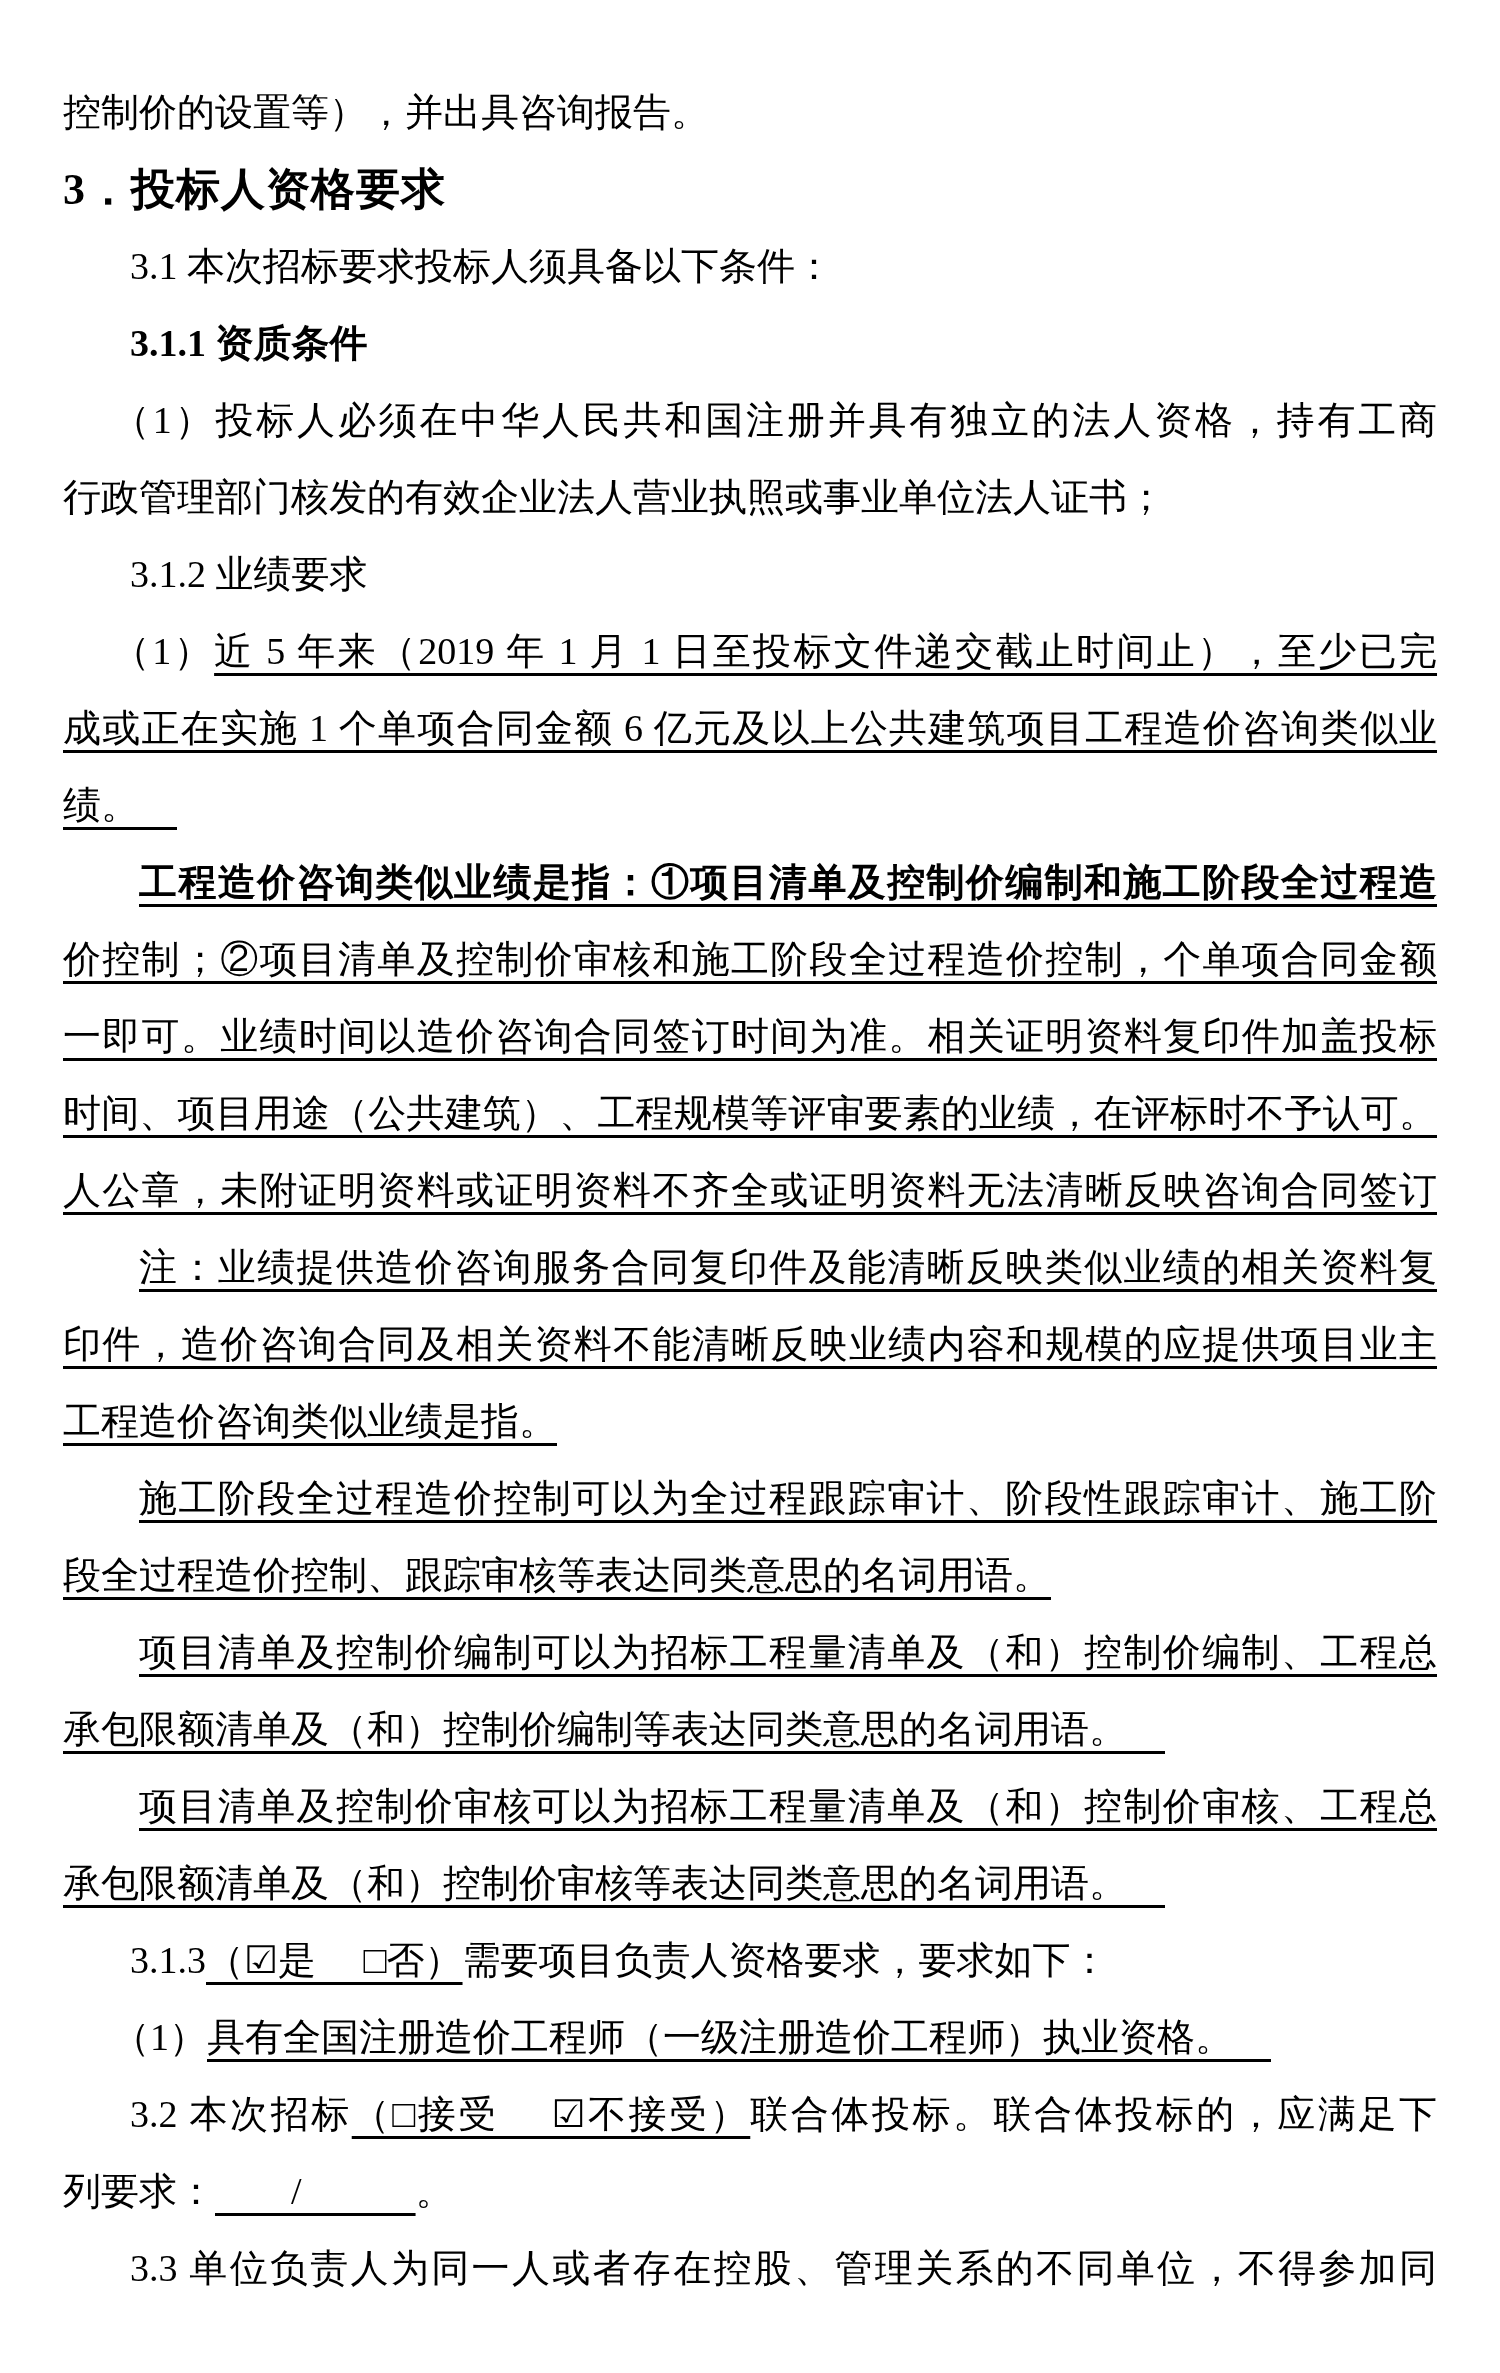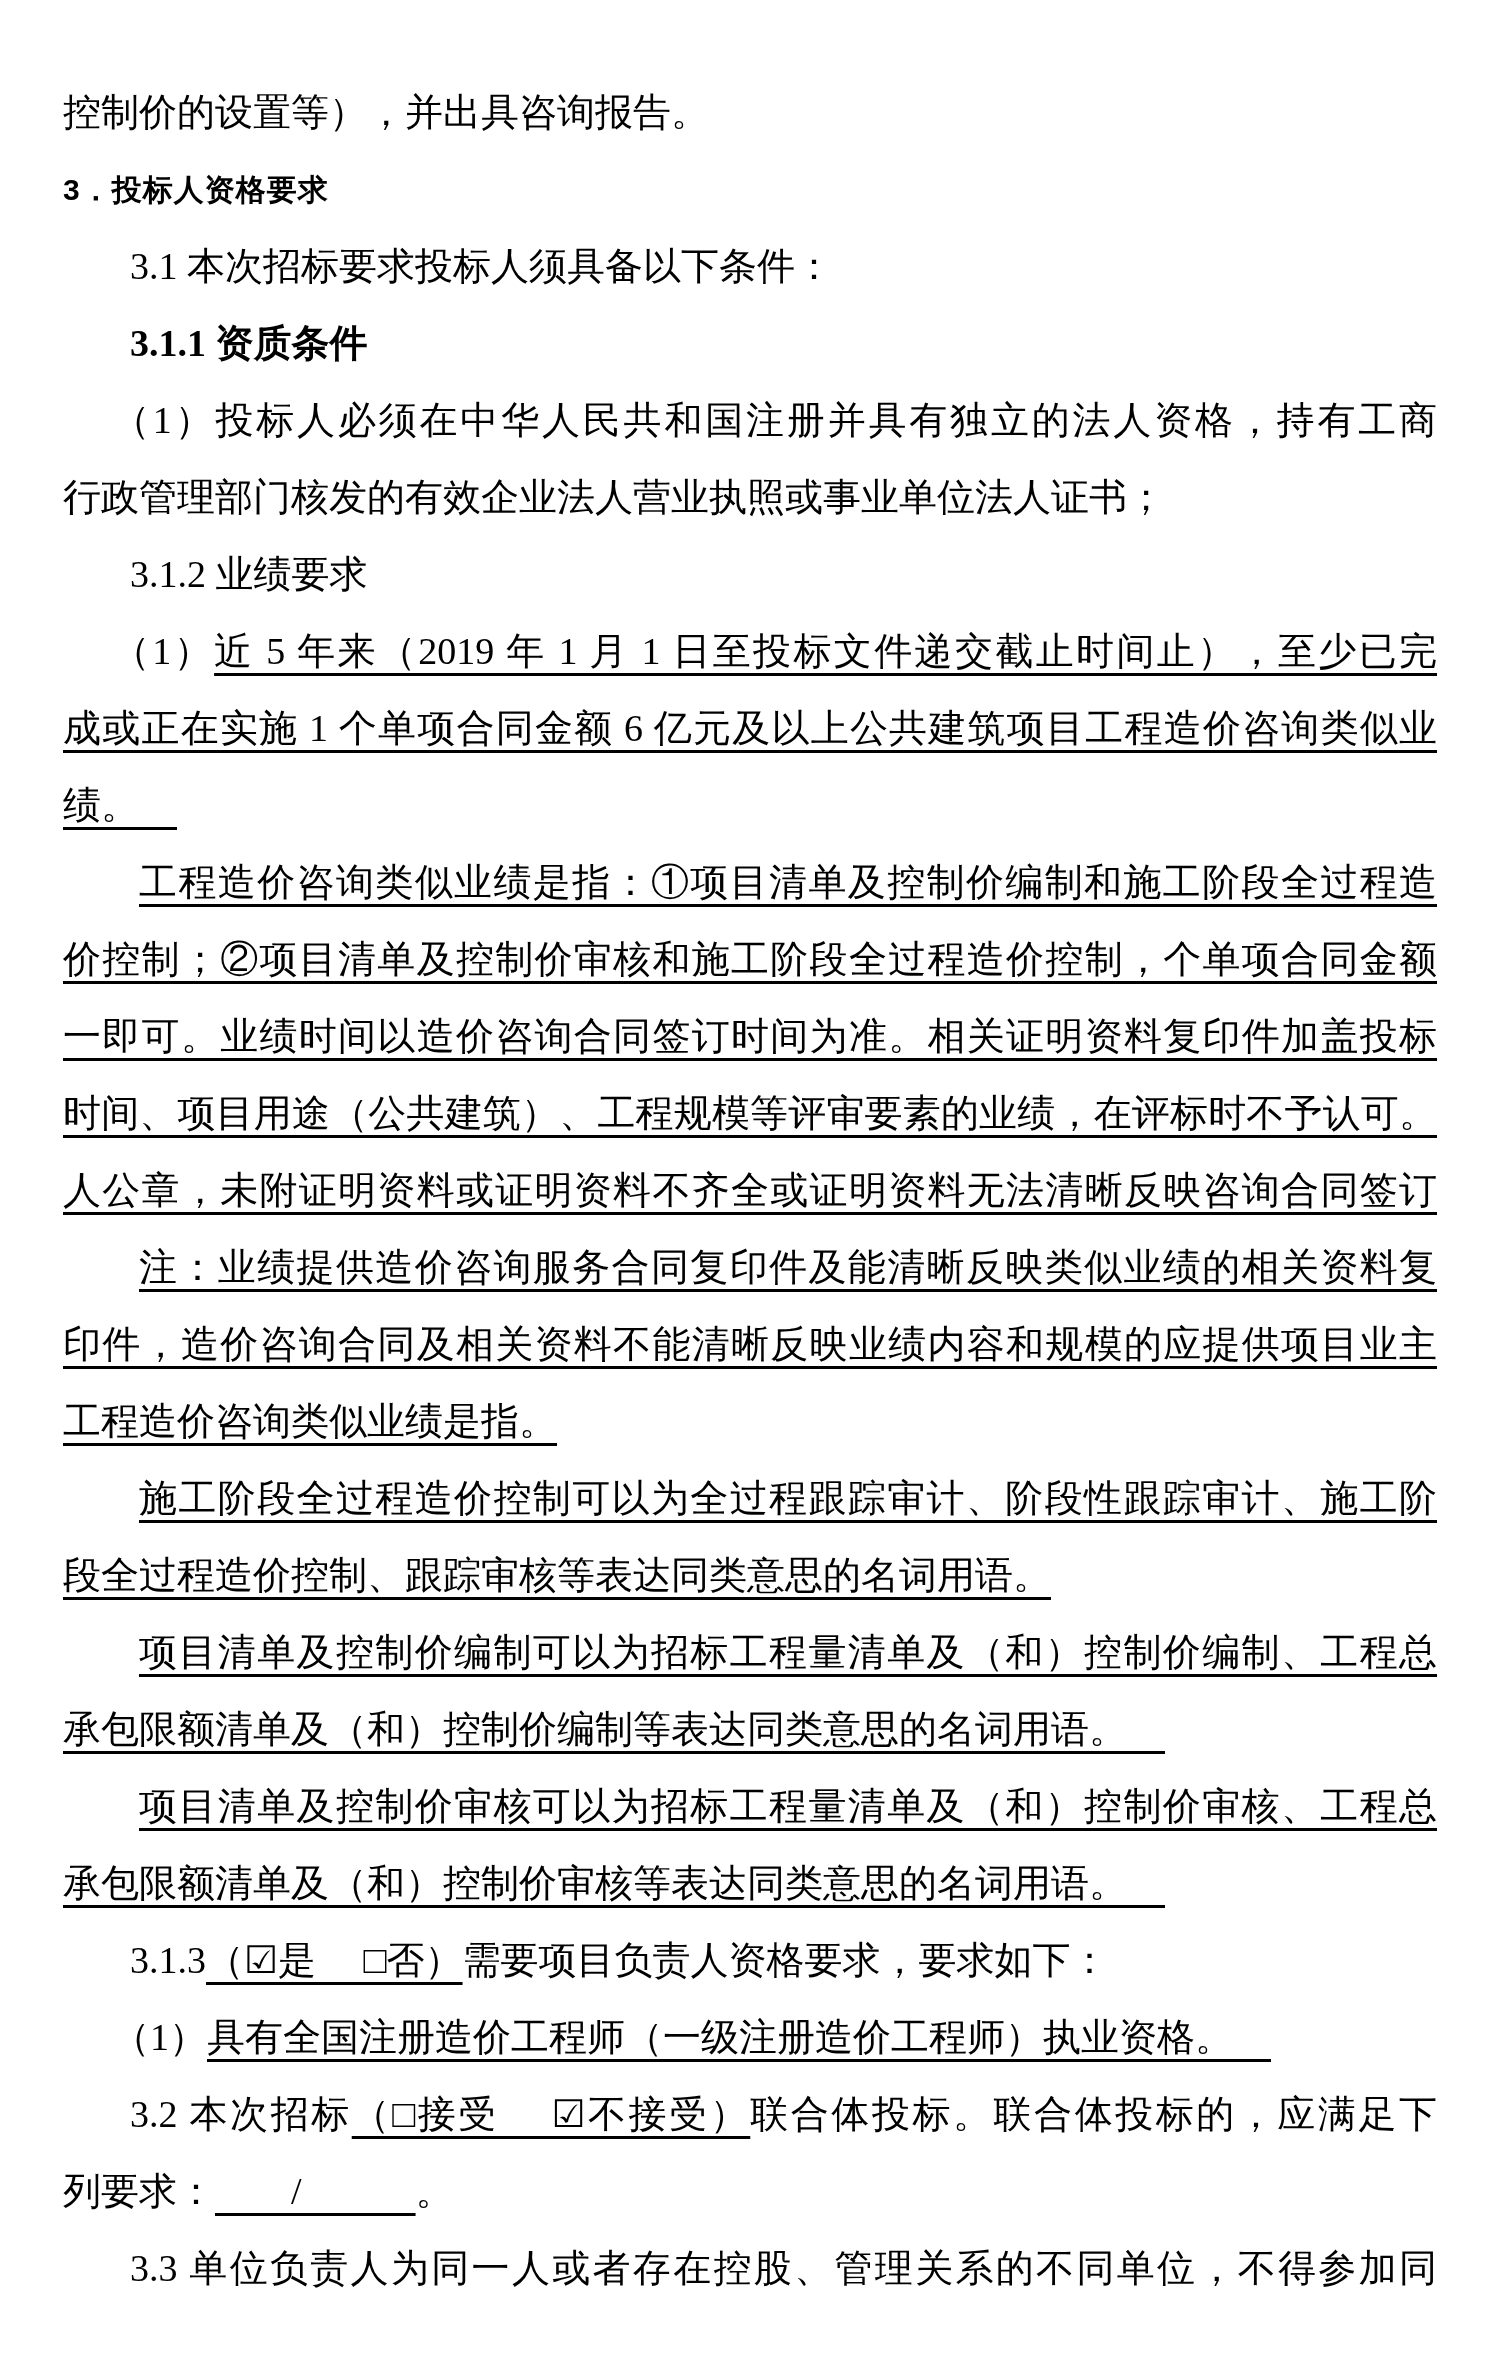--- a/index.html
+++ b/index.html
@@ -27,23 +27,23 @@
     height: 77px;
     white-space: nowrap;
     color: #000000;
   }
   .line.justify {
     white-space: normal;
     text-align: justify;
     text-align-last: justify;
   }
   .line.heading {
-    font-family: Liberation Sans, sans-serif;
+    font-family: Liberation Serif, serif;
     font-weight: 700;
-    font-size: 30px;
+    font-size: 44px;
     letter-spacing: 1px;
   }
   .run {
     white-space: pre-wrap;
   }
   .run.u {
     text-decoration-line: underline;
     text-decoration-thickness: 2.5px;
     text-underline-offset: 9px;
     text-decoration-color: #000000;
@@ -56,21 +56,21 @@
     <div class="line"><span class="run">控制价的设置等），并出具咨询报告。</span></div>
     <div class="line heading"><span class="run">3．投标人资格要求</span></div>
     <div class="line" style="padding-left: 67px;"><span class="run">3.1 本次招标要求投标人须具备以下条件：</span></div>
     <div class="line" style="padding-left: 67px; font-weight: bold;"><span class="run">3.1.1 资质条件</span></div>
     <div class="line justify" style="padding-left: 49px;"><span class="run">（1）投标人必须在中华人民共和国注册并具有独立的法人资格，持有工商</span></div>
     <div class="line"><span class="run">行政管理部门核发的有效企业法人营业执照或事业单位法人证书；</span></div>
     <div class="line" style="padding-left: 67px;"><span class="run">3.1.2 业绩要求</span></div>
     <div class="line justify" style="padding-left: 49px;"><span class="run">（1）</span><span class="run u">近 5 年来（2019 年 1 月 1 日至投标文件递交截止时间止），至少已完</span></div>
     <div class="line justify"><span class="run u">成或正在实施 1 个单项合同金额 6 亿元及以上公共建筑项目工程造价咨询类似业</span></div>
     <div class="line"><span class="run u">绩。　</span></div>
-    <div class="line justify" style="padding-left: 76px;"><span class="run u">工程造价咨询类似业绩是指：①项目清单及控制价编制和施工阶段全过程造</span></div>
+    <div class="line justify" style="padding-left: 76px; font-weight: bold;"><span class="run u">工程造价咨询类似业绩是指：①项目清单及控制价编制和施工阶段全过程造</span></div>
     <div class="line justify"><span class="run u">价控制；②项目清单及控制价审核和施工阶段全过程造价控制，个单项合同金额</span></div>
     <div class="line justify"><span class="run u">一即可。业绩时间以造价咨询合同签订时间为准。相关证明资料复印件加盖投标</span></div>
     <div class="line justify"><span class="run u">时间、项目用途（公共建筑）、工程规模等评审要素的业绩，在评标时不予认可。</span></div>
     <div class="line justify"><span class="run u">人公章，未附证明资料或证明资料不齐全或证明资料无法清晰反映咨询合同签订</span></div>
     <div class="line justify" style="padding-left: 76px;"><span class="run u">注：业绩提供造价咨询服务合同复印件及能清晰反映类似业绩的相关资料复</span></div>
     <div class="line justify"><span class="run u">印件，造价咨询合同及相关资料不能清晰反映业绩内容和规模的应提供项目业主</span></div>
     <div class="line"><span class="run u">工程造价咨询类似业绩是指。</span></div>
     <div class="line justify" style="padding-left: 76px;"><span class="run u">施工阶段全过程造价控制可以为全过程跟踪审计、阶段性跟踪审计、施工阶</span></div>
     <div class="line"><span class="run u">段全过程造价控制、跟踪审核等表达同类意思的名词用语。</span></div>
     <div class="line justify" style="padding-left: 76px;"><span class="run u">项目清单及控制价编制可以为招标工程量清单及（和）控制价编制、工程总</span></div>

